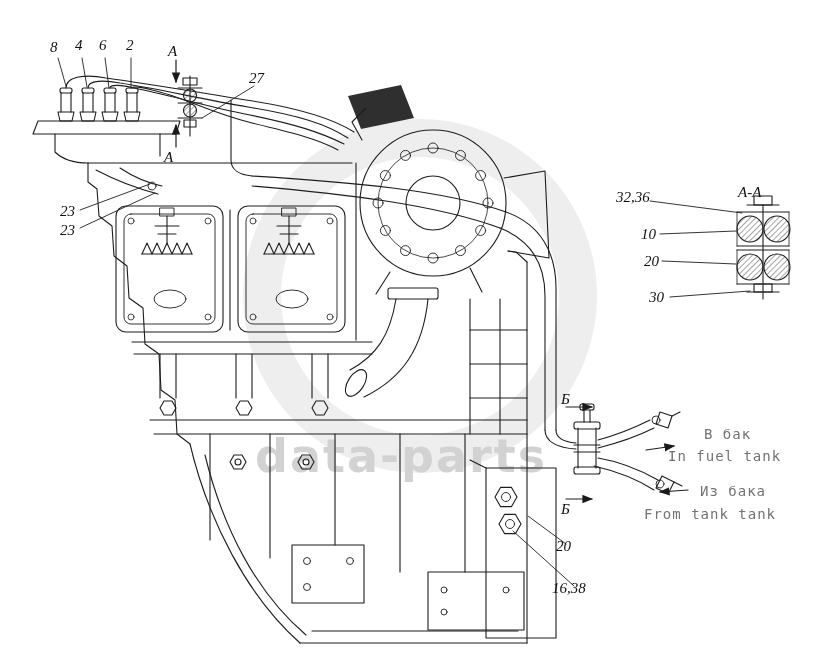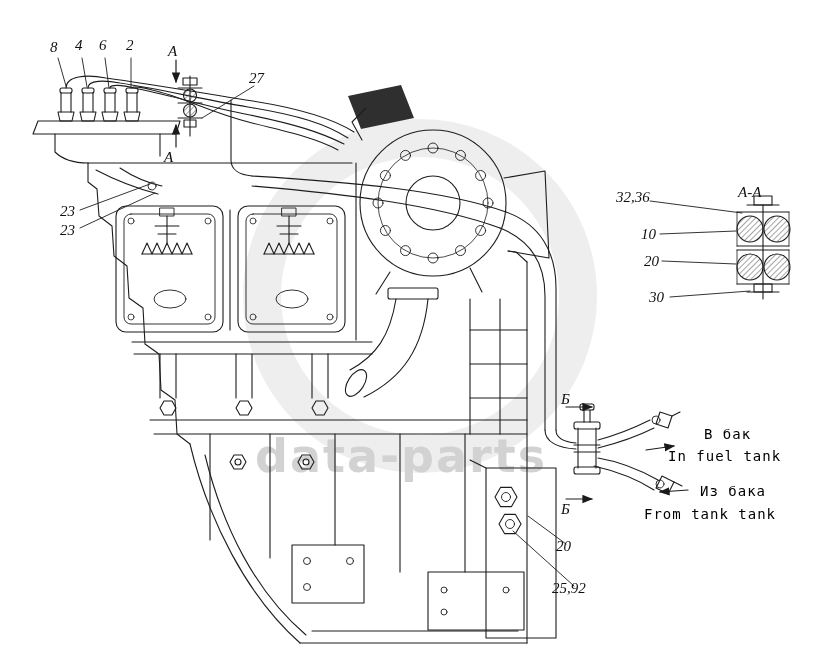--- a/index.html
+++ b/index.html
@@ -8,21 +8,21 @@
     overflow:hidden; font-family:"Liberation Serif", serif;
   }
   svg.drawing { position:absolute; left:0; top:0; }
   .label {
     position:absolute; font-family:"Liberation Serif", serif;
     font-style:italic; font-size:15px; color:#101010; white-space:nowrap;
     line-height:1;
   }
   .anno {
     position:absolute; font-family:"DejaVu Sans Mono", monospace;
-    font-size:14px; color:#000000; white-space:nowrap; letter-spacing:1px;
+    font-size:14px; color:#737373; white-space:nowrap; letter-spacing:1px;
     line-height:1;
   }
 </style>
 </head>
 <body>
 
 <div class="canvas">
 
 <svg class="drawing" width="828" height="660" viewBox="0 0 828 660">
   <defs>
@@ -246,21 +246,21 @@
 <div class="label" style="left:99px;top:38px">6</div>
 <div class="label" style="left:126px;top:38px">2</div>
 <div class="label" style="left:249px;top:71px">27</div>
 <div class="label" style="left:60px;top:204px">23</div>
 <div class="label" style="left:60px;top:223px">23</div>
 <div class="label" style="left:616px;top:190px">32,36</div>
 <div class="label" style="left:641px;top:227px">10</div>
 <div class="label" style="left:644px;top:254px">20</div>
 <div class="label" style="left:649px;top:290px">30</div>
 <div class="label" style="left:556px;top:539px">20</div>
-<div class="label" style="left:552px;top:581px">25,92</div>
+<div class="label" style="left:552px;top:581px">16,38</div>
 
 <div class="label" style="left:168px;top:44px">А</div>
 <div class="label" style="left:164px;top:150px">А</div>
 <div class="label" style="left:561px;top:392px">Б</div>
 <div class="label" style="left:561px;top:502px">Б</div>
 <div class="label" style="left:738px;top:185px">А-А</div>
 
 <div class="anno" style="left:704px;top:427px">В бак</div>
 <div class="anno" style="left:668px;top:449px">In fuel tank</div>
 <div class="anno" style="left:700px;top:484px">Из бака</div>

